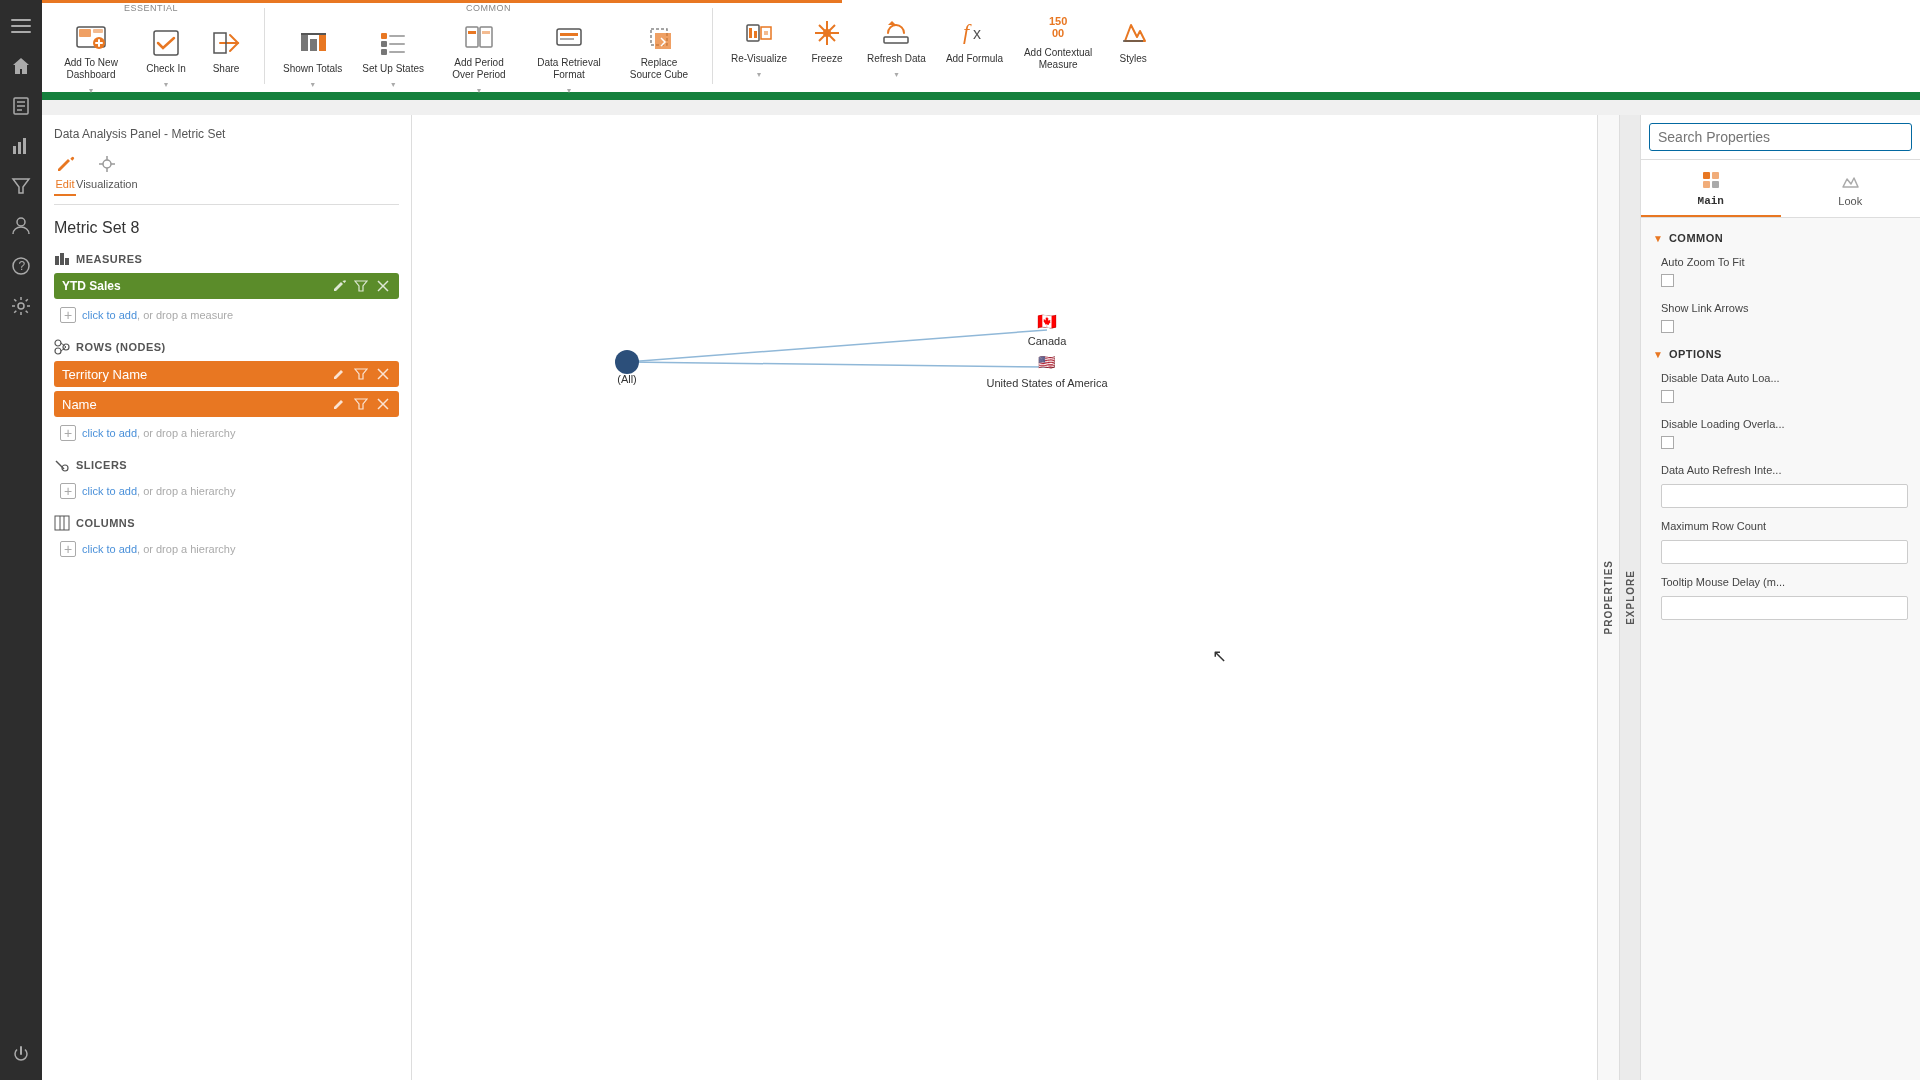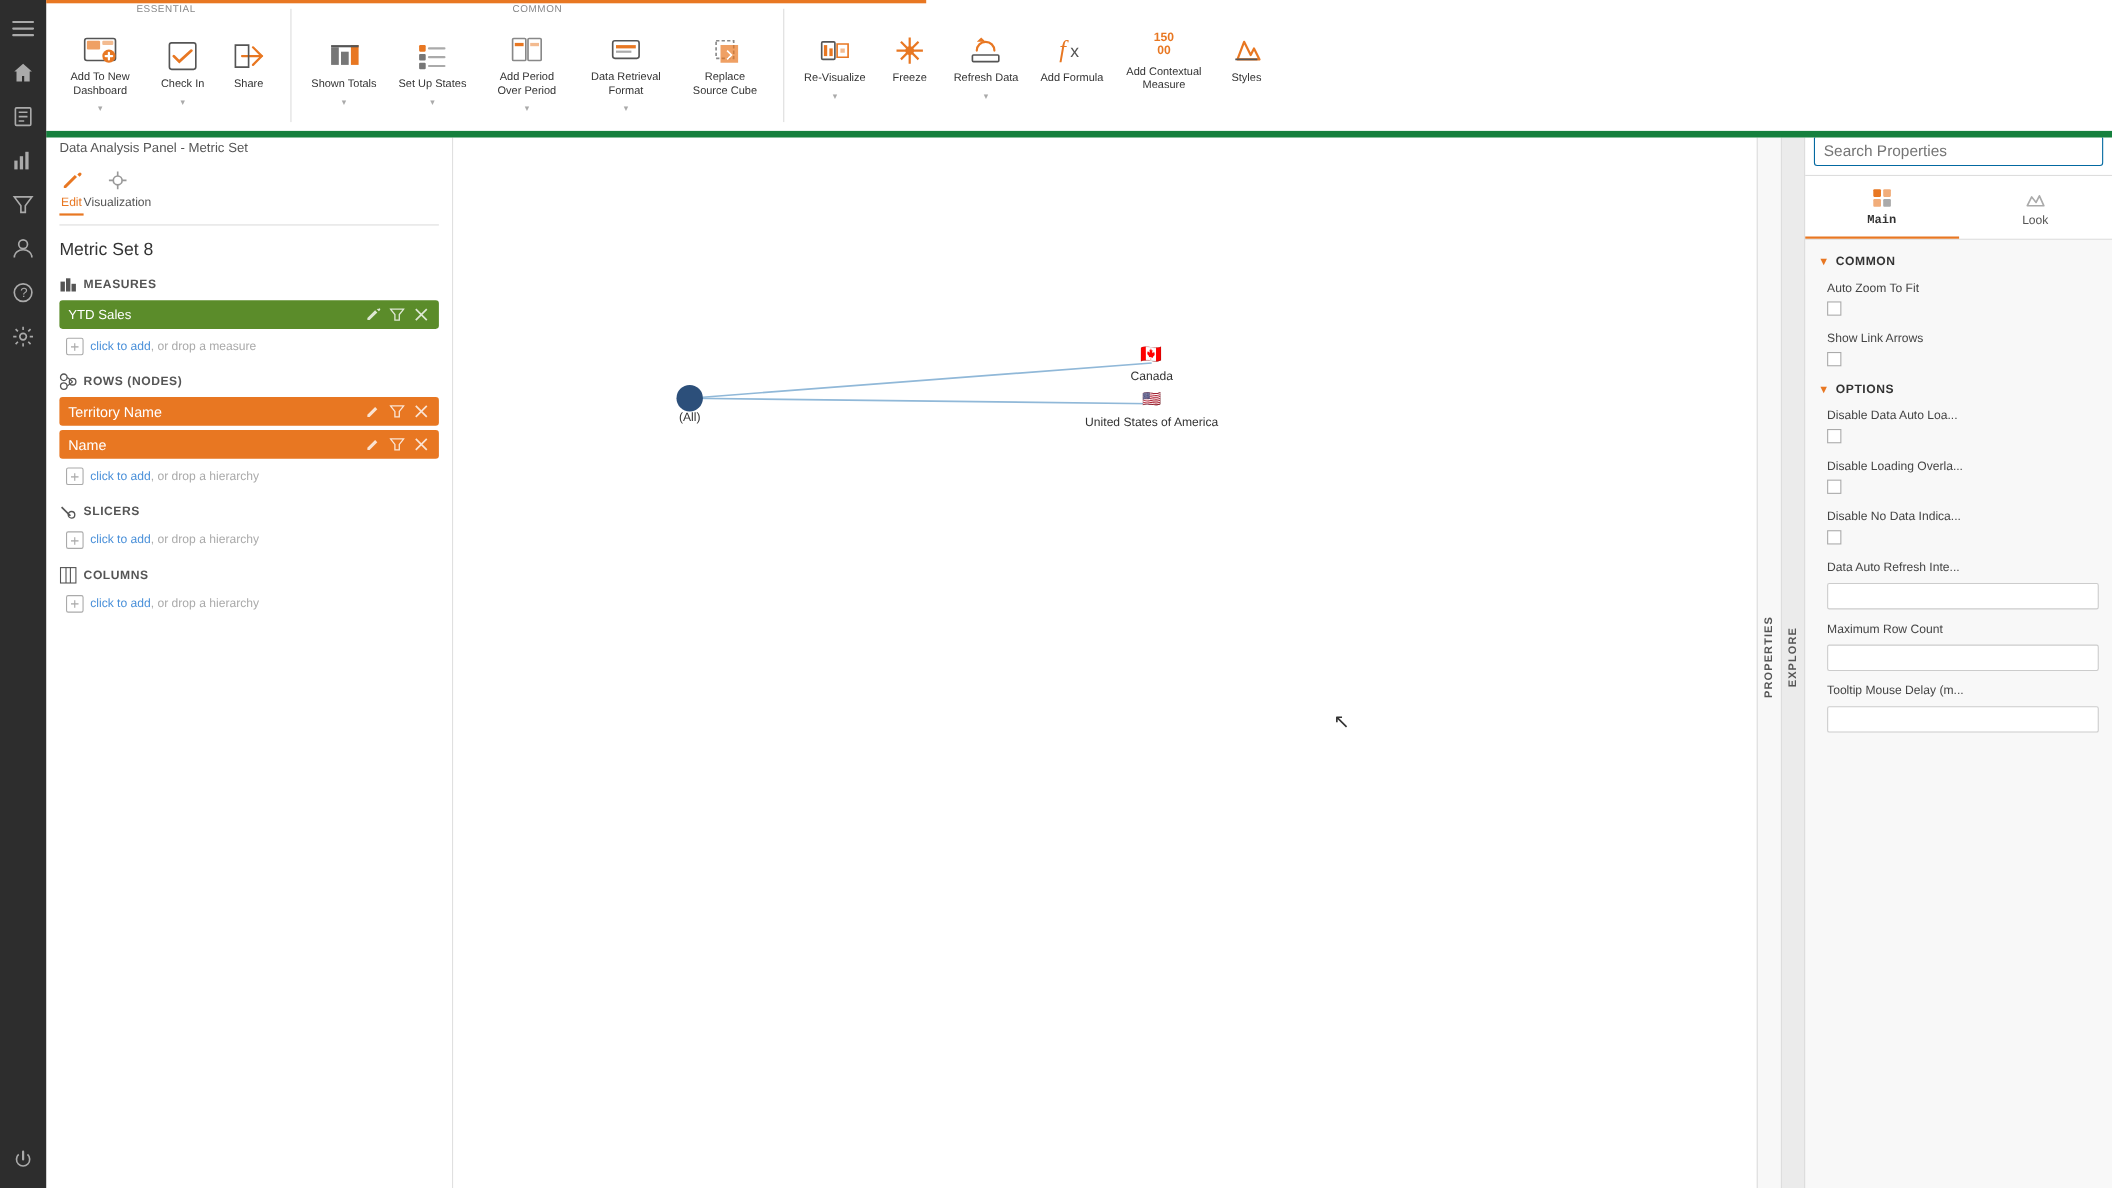--- a/index.html
+++ b/index.html
@@ -24,23 +24,23 @@
       color: #ccc;
       cursor: pointer;
       border-radius: 4px;
     }
     .left-sidebar-icon svg { width: 20px; height: 20px; fill: #aaa; }
 
     
     .toolbar {
       position: absolute;
       left: 42px; top: 0;
-      right: 0; height: 125px;
+      right: 0; height: 100px;
       background: #fff;
-      border-bottom: 6px solid #15803d;
+      border-bottom: 8px solid #15803d;
       display: flex;
       align-items: stretch;
       z-index: 9;
     }
     .toolbar-section {
       display: flex;
       flex-direction: column;
       position: relative;
     }
     .toolbar-section-label {
@@ -173,20 +173,21 @@
 
     .measure-item {
       background: #5b8c2a;
       color: #fff;
       padding: 5px 8px;
       border-radius: 3px;
       display: flex;
       align-items: center;
       justify-content: space-between;
       margin-bottom: 4px;
+      font-weight: bold;
     }
     .measure-item-label { font-size: 12px; }
     .measure-item-actions {
       display: flex; gap: 6px; align-items: center;
     }
     .measure-item-action {
       width: 16px; height: 16px;
       display: flex; align-items: center; justify-content: center;
       cursor: pointer;
       opacity: 0.8;
@@ -899,24 +900,20 @@
       <div class="prop-item">
         <div class="prop-item-label">Disable Data Auto Loa...</div>
         <div class="prop-checkbox"></div>
       </div>
 
       <div class="prop-item">
         <div class="prop-item-label">Disable Loading Overla...</div>
         <div class="prop-checkbox"></div>
       </div>
 
-      <div class="prop-item">
-        <div class="prop-item-label">Disable No Data Indica...</div>
-        <div class="prop-checkbox"></div>
-      </div>
 
       <div class="prop-item">
         <div class="prop-item-label">Data Auto Refresh Inte...</div>
         <input type="text" class="prop-input" value="" style="">
       </div>
 
       <div class="prop-item">
         <div class="prop-item-label">Maximum Row Count</div>
         <input type="text" class="prop-input" value="" style="">
       </div>

